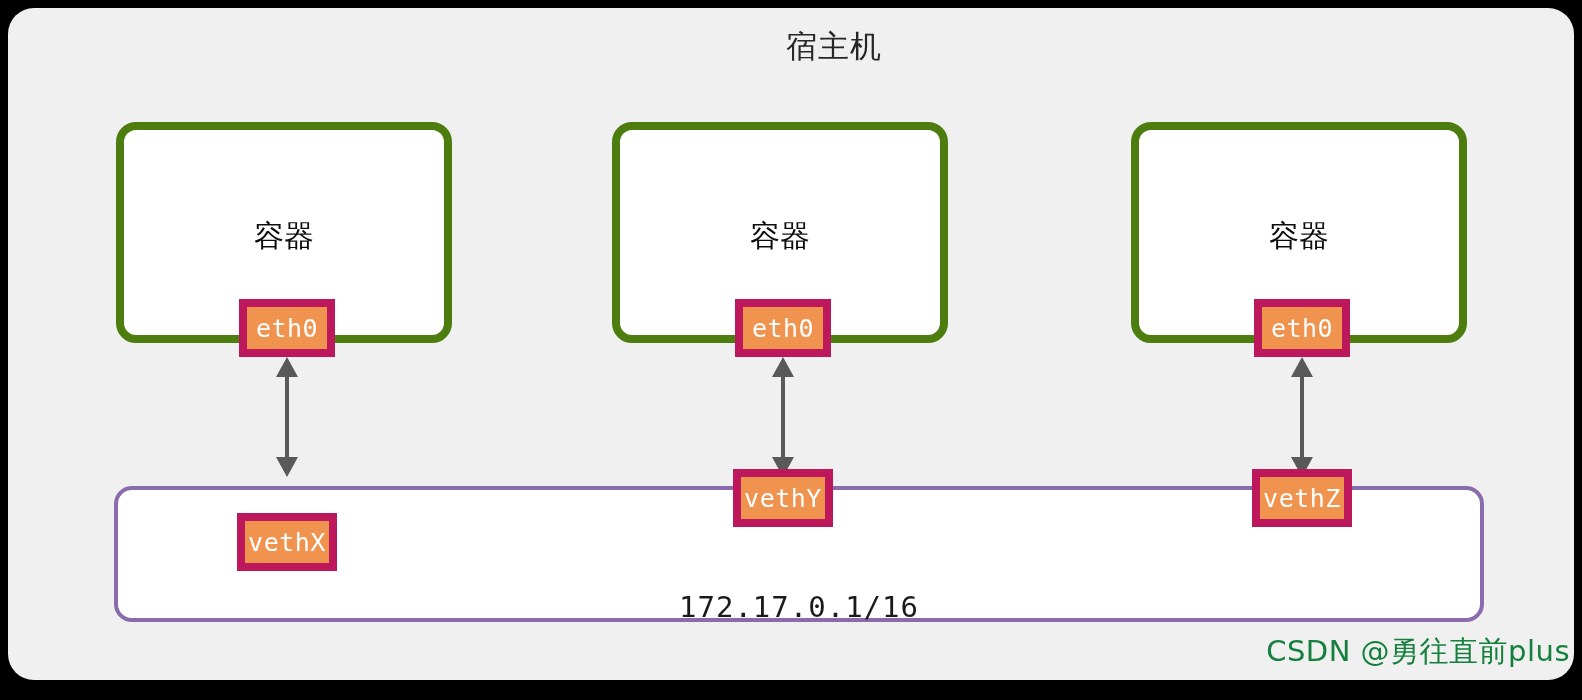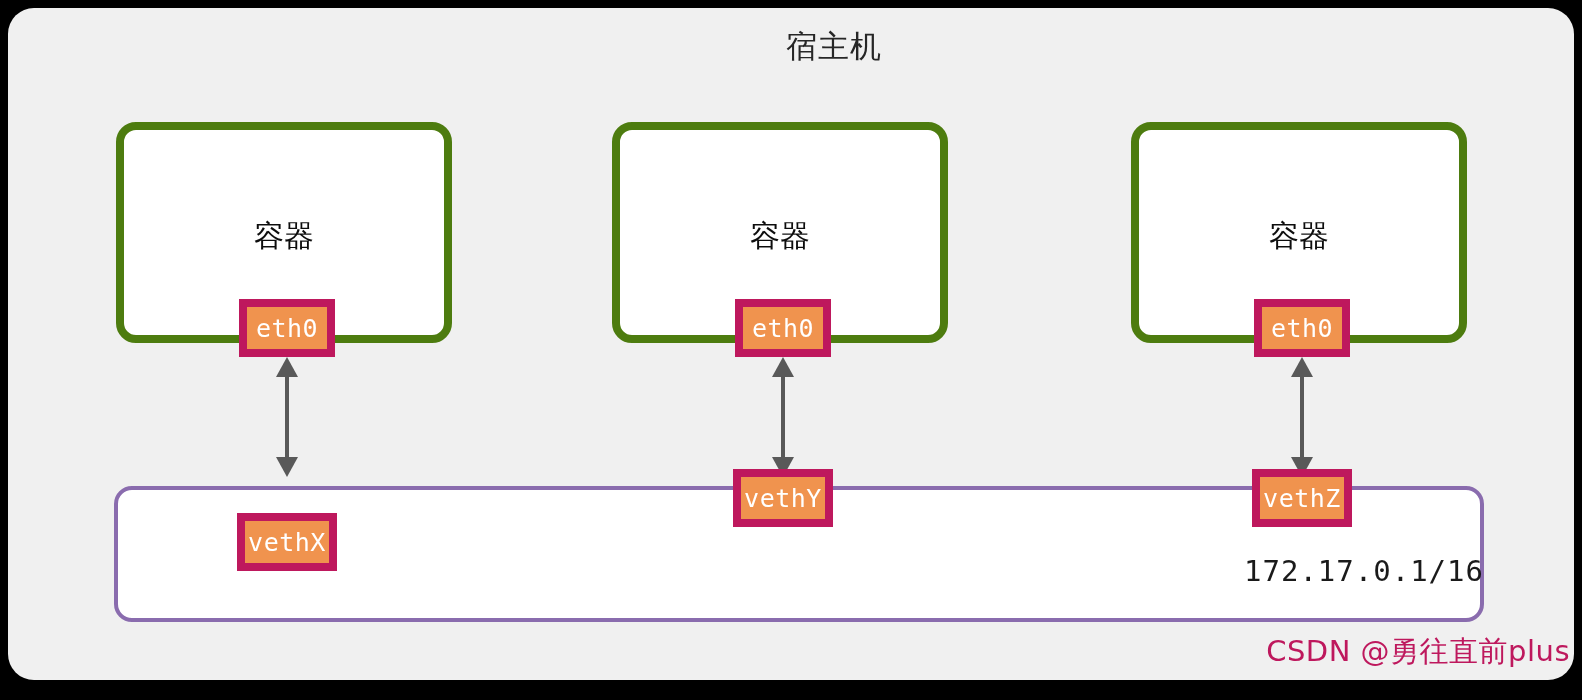--- a/index.html
+++ b/index.html
@@ -106,42 +106,42 @@
     font-size: 29px;
     color: #1a1a1a;
     letter-spacing: 1px;
     font-family: "DejaVu Sans Mono", "Liberation Mono", monospace;
     z-index: 6;
   }
   #bridge-ip {
     position: absolute;
     left: 0;
     width: 1370px;
-    text-align: right;
-    top: 546px;
+    text-align: center;
+    top: 582px;
     font-size: 29px;
     color: #1a1a1a;
     letter-spacing: 1px;
     font-family: "DejaVu Sans Mono", "Liberation Mono", monospace;
     z-index: 6;
   }
 
   
   .arrow-svg {
     position: absolute;
     z-index: 3;
   }
 
   
   #watermark {
     position: absolute;
     right: 4px;
     bottom: 8px;
     font-size: 29px;
-    color: #be185d;
+    color: #15803d;
     white-space: nowrap;
     font-family: "DejaVu Sans", "Liberation Sans", sans-serif;
     letter-spacing: 0.5px;
   }
 </style>
 </head>
 <body>
 
 <div id="host-panel">
 

